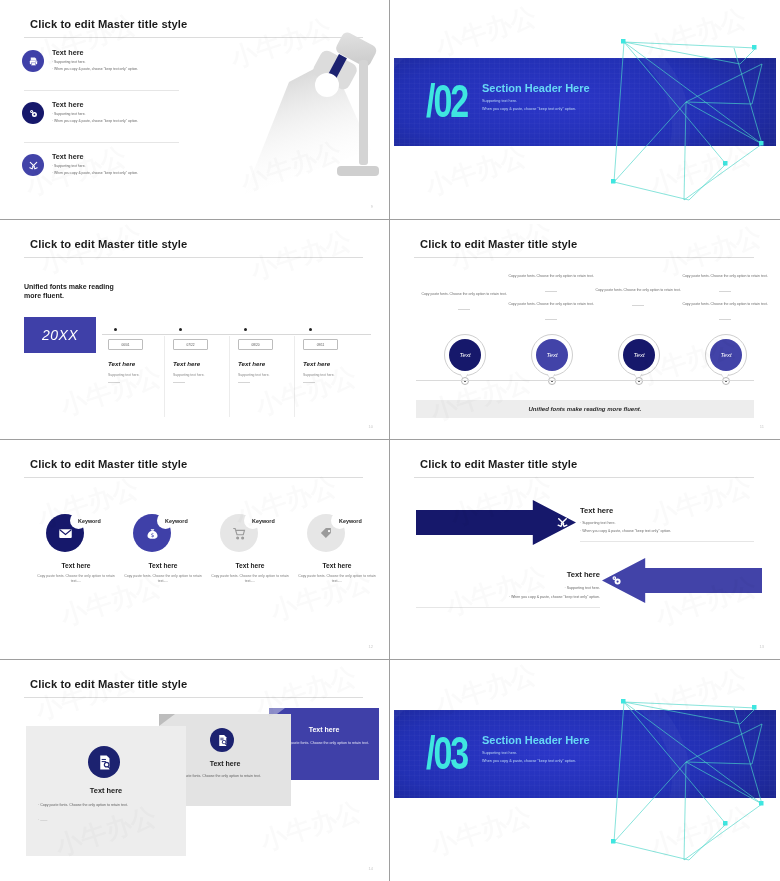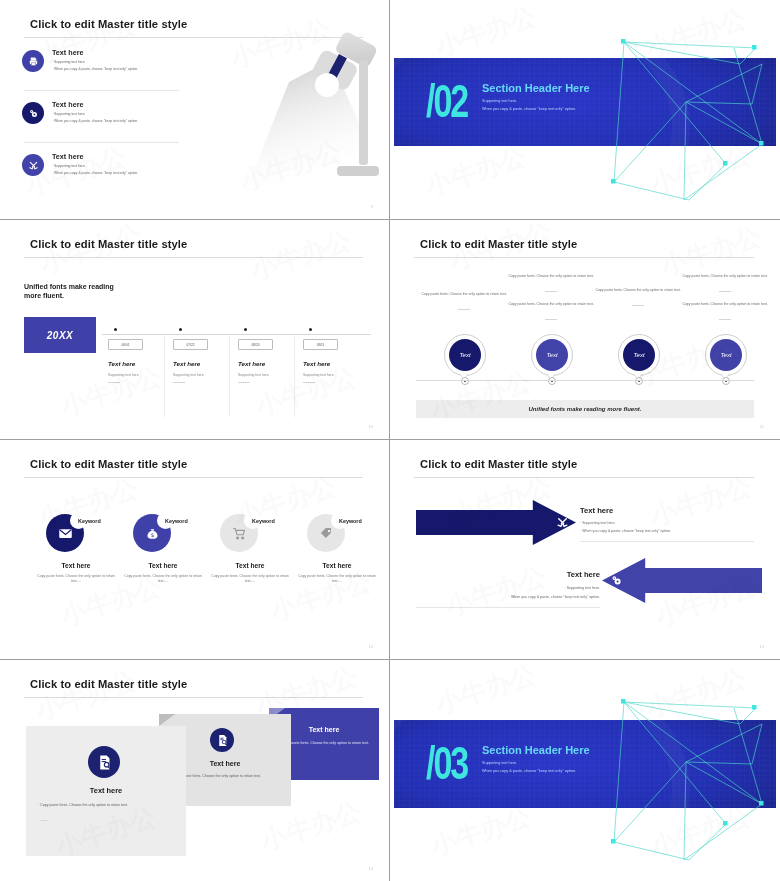--- a/index.html
+++ b/index.html
@@ -38,21 +38,21 @@
      border:18px solid rgba(255,255,255,.035);}
   .bnum{position:absolute;left:32px;top:20px;font-size:34px;font-weight:700;color:#3fe6e0;font-family:"Liberation Sans",sans-serif;letter-spacing:-2px;line-height:1;transform:scaleY(1.35);transform-origin:left top;}
   .bhead{position:absolute;left:88px;top:24px;font-size:11px;font-weight:700;color:#67d8f5;}
   .bsub1{position:absolute;left:88px;top:41px;font-size:3.8px;color:#b9d4f5;}
   .bsub2{position:absolute;left:88px;top:49px;font-size:3.8px;color:#b9d4f5;}
   .polyart{position:absolute;right:0;top:0;width:210px;height:212px;}
 
   
   .s3head{position:absolute;left:20px;top:58px;font-size:7px;font-weight:700;color:#1b1b1b;line-height:1.35;width:95px;}
   .yearbox{position:absolute;left:20px;top:93px;width:72px;height:36px;background:#3f40a8;display:flex;align-items:center;justify-content:center;}
-  .yearbox span{color:#fff;font-size:10px;font-weight:700;font-style:italic;letter-spacing:.5px;}
+  .yearbox span{color:#fff;font-size:14px;font-weight:400;font-style:italic;letter-spacing:.5px;}
   .tline{position:absolute;left:98px;right:14px;top:110px;height:1px;background:#d8d8d8;}
   .tcol{position:absolute;top:104px;width:75px;}
   .tdot{position:absolute;left:6px;top:0;width:3.2px;height:3.2px;border-radius:50%;background:#222;}
   .tdate{position:absolute;left:0;top:11px;width:33px;height:9px;border:1px solid #bdbdbd;border-radius:1px;display:flex;align-items:center;justify-content:center;font-size:3.2px;color:#555;background:#fff;}
   .tcap{position:absolute;left:0;top:32px;font-size:6.2px;font-weight:700;font-style:italic;color:#1b1b1b;}
   .tsub{position:absolute;left:0;top:45px;font-size:3.4px;color:#8a8a8a;}
   .tdash{position:absolute;left:0;top:54px;width:12px;height:1px;background:#d5d5d5;}
   .tvert{position:absolute;top:112px;bottom:18px;width:1px;background:#ececec;}
 
   
@@ -506,21 +506,21 @@
         <span style="left:30px;top:14px;">小牛办公</span>
         <span style="left:250px;top:10px;">小牛办公</span>
         <span style="left:50px;top:150px;">小牛办公</span>
         <span style="left:255px;top:145px;">小牛办公</span>
       </div>
     </div>
   </div>
 
   <div class="slide">
     <div class="inner">
-      <div class="band" style="top:56px;">
+      <div class="band" style="top:46px;">
         <div class="bnum">/03</div>
         <div class="bhead">Section Header Here</div>
         <div class="bsub1">Supporting text here.</div>
         <div class="bsub2">When you copy &amp; paste, choose "keep text only" option.</div>
       </div>
       <div class="polyart">
         <svg viewBox="0 0 210 212" width="210" height="212">
           <g stroke="#4ad6c8" stroke-width="0.7" fill="none" opacity=".95">
             <path d="M58 38 L190 44 L174 60 Z"></path>
             <path d="M58 38 L160 160 L123 196 L48 178 Z"></path>

